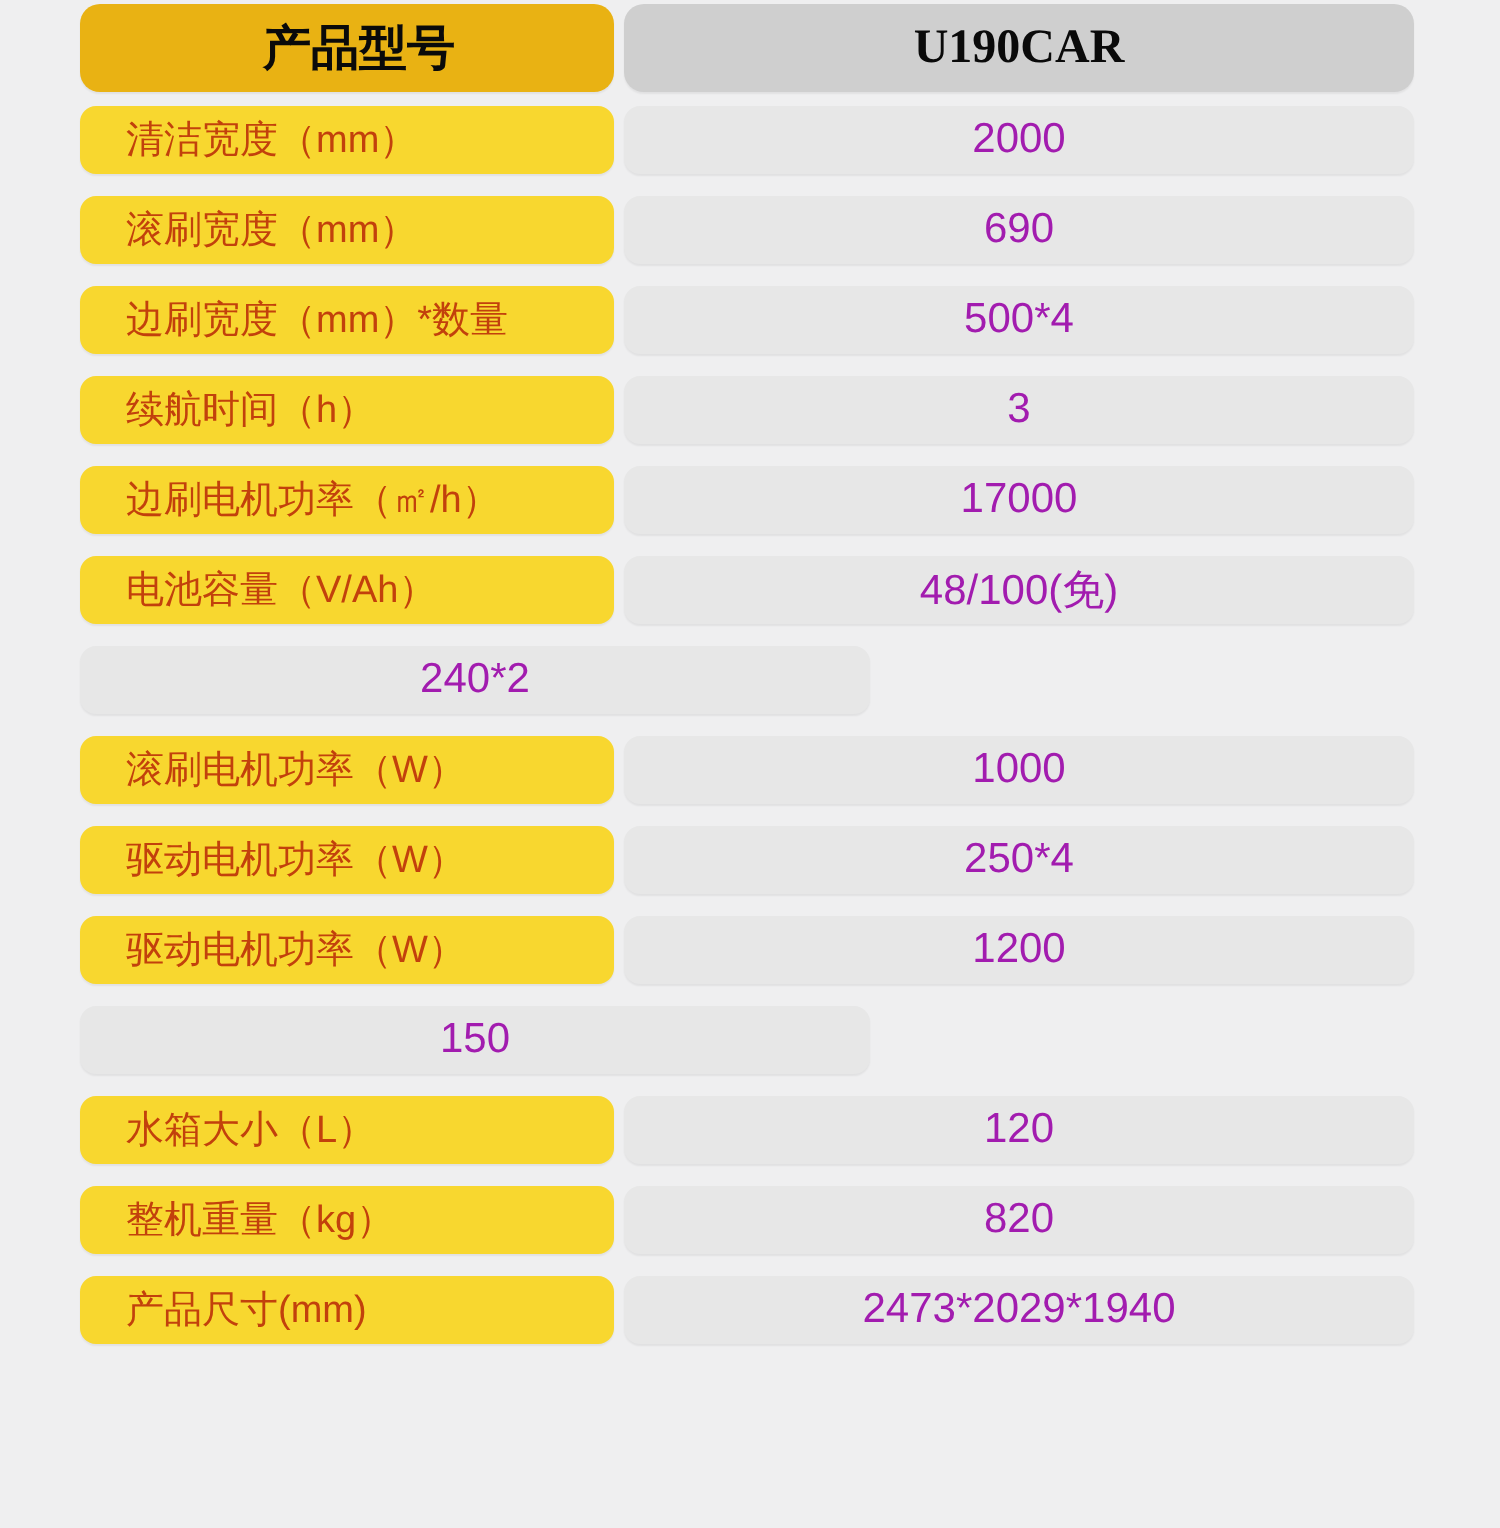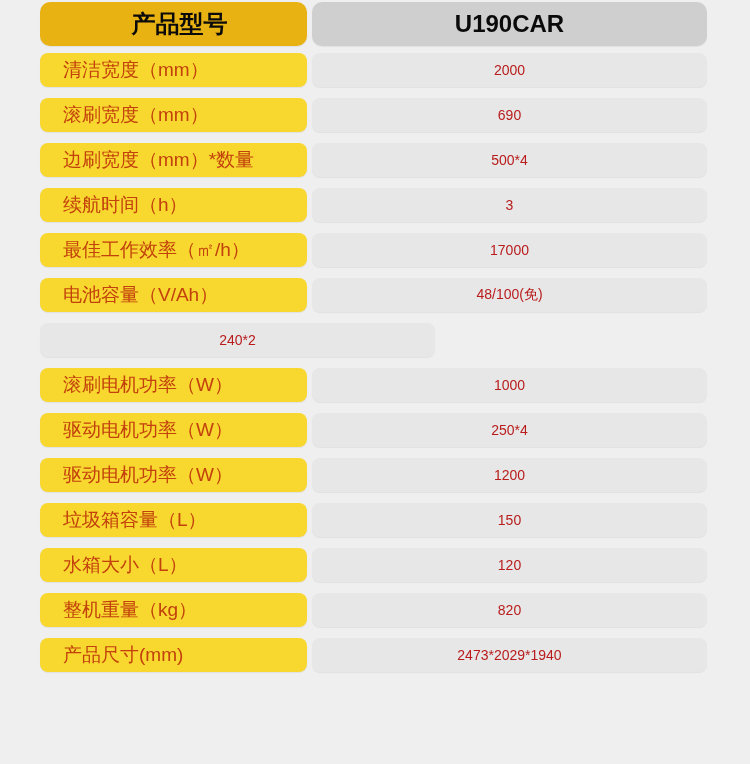--- a/index.html
+++ b/index.html
@@ -40,40 +40,41 @@
     background: var(--row-label-bg, #f8d72f);
     padding-left: 23px;
     font-size: 19px;
     color: #c2410c;
   }
   .cell.value {
     width: 395px;
     height: 34px;
     background: var(--row-value-bg, #e7e7e7);
     justify-content: center;
-    font-size: 14px;
-    color: #b91c1c;
+    font-size: 21px;
+    color: #a21caf;
   }
   .header-row {
     margin-bottom: 7px;
   }
   .header-row .cell {
     height: 44px;
     border-radius: 10px;
     font-weight: 700;
     font-size: 24px;
     color: #0a0a0a;
   }
   .header-row .cell.label {
     background: var(--header-label-bg, #e9b213);
     padding-left: 12px;
     justify-content: center;
   }
   .header-row .cell.value {
     background: var(--header-value-bg, #cfcfcf);
+    font-family: Liberation Serif, serif;
   }
 </style>
 </head>
 <body>
 
 <div class="canvas">
   <div class="spec-table">
 
     <div class="row header-row">
       <div class="cell label">产品型号</div>
@@ -95,21 +96,21 @@
     <div class="cell label">边刷宽度（mm）*数量</div>
     <div class="cell value">500*4</div>
   </div>
 
   <div class="row">
     <div class="cell label">续航时间（h）</div>
     <div class="cell value">3</div>
   </div>
 
   <div class="row">
-    <div class="cell label">最佳工作效率（㎡/h）</div>
+    <div class="cell label">边刷电机功率（㎡/h）</div>
     <div class="cell value">17000</div>
   </div>
 
   <div class="row">
     <div class="cell label">电池容量（V/Ah）</div>
     <div class="cell value">48/100(免)</div>
   </div>
 
   <div class="row">
     <div class="cell value">240*2</div>
@@ -124,21 +125,20 @@
     <div class="cell label">驱动电机功率（W）</div>
     <div class="cell value">250*4</div>
   </div>
 
   <div class="row">
     <div class="cell label">驱动电机功率（W）</div>
     <div class="cell value">1200</div>
   </div>
 
   <div class="row">
-    <div class="cell label">垃圾箱容量（L）</div>
     <div class="cell value">150</div>
   </div>
 
   <div class="row">
     <div class="cell label">水箱大小（L）</div>
     <div class="cell value">120</div>
   </div>
 
   <div class="row">
     <div class="cell label">整机重量（kg）</div>

